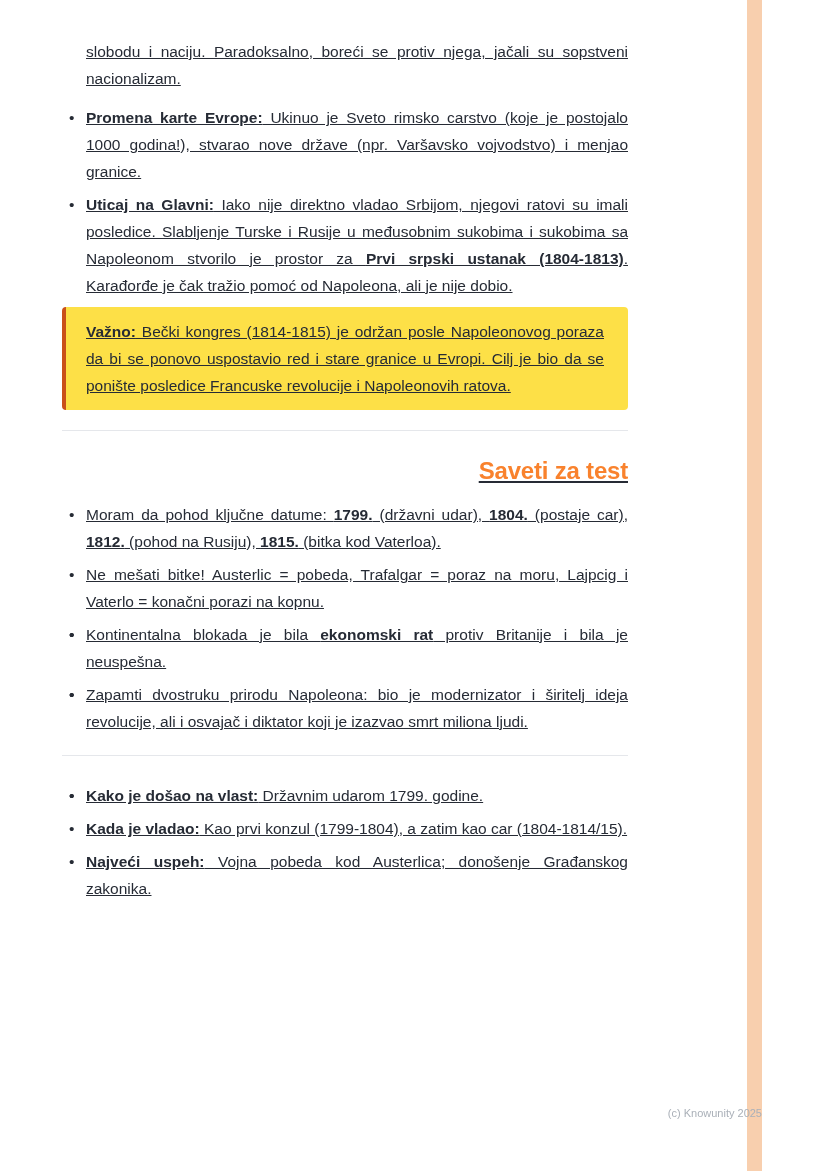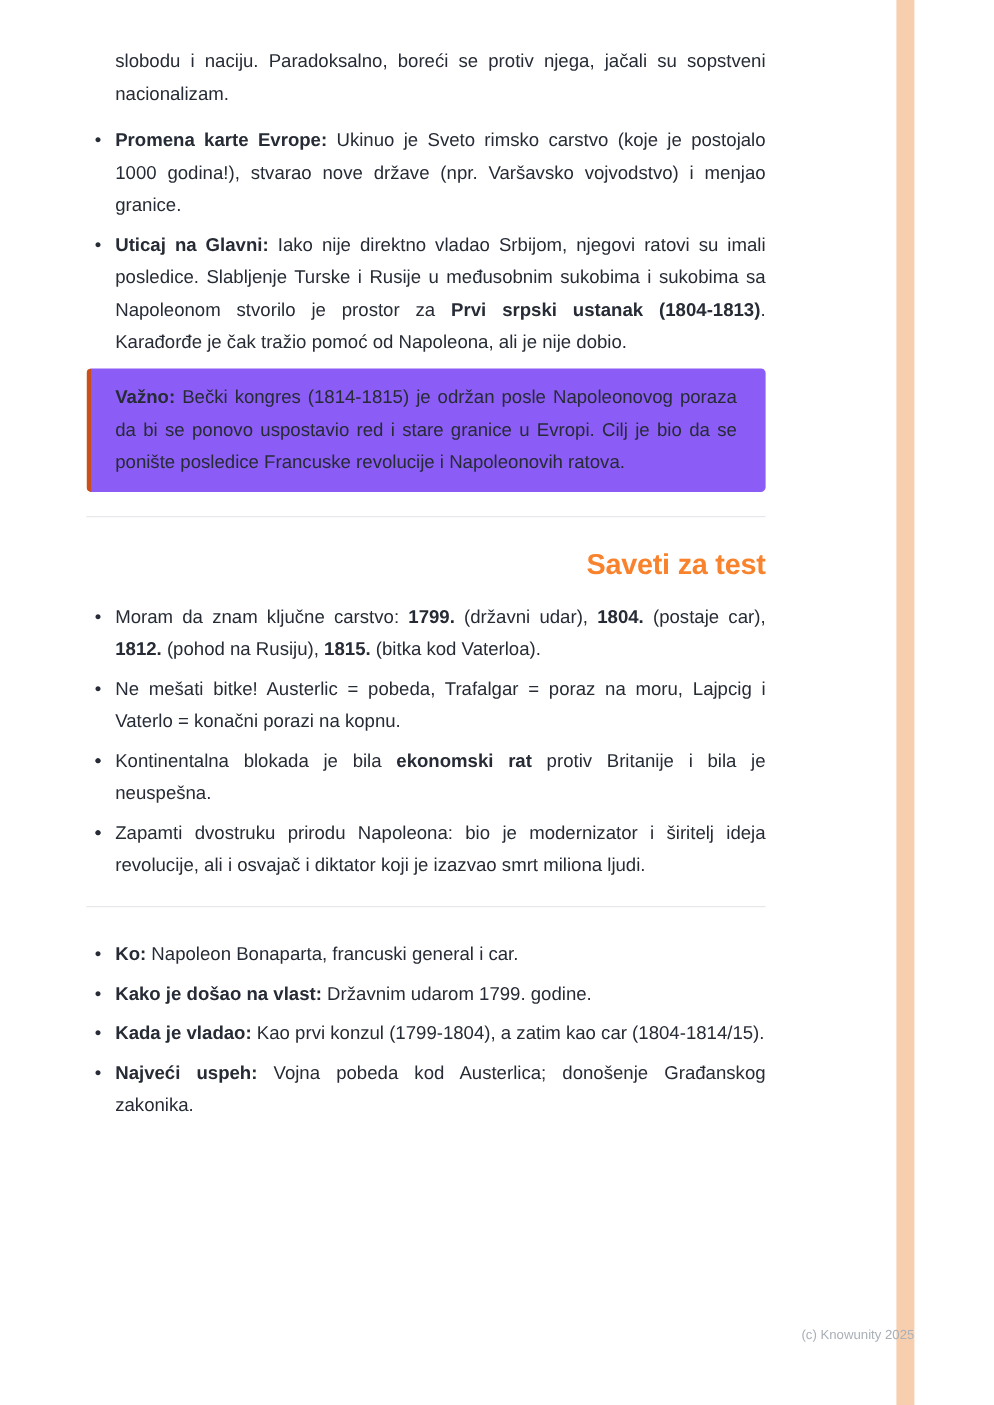--- a/index.html
+++ b/index.html
@@ -10,40 +10,41 @@
     overflow:hidden;
     font-family:"Liberation Sans","DejaVu Sans",sans-serif;
     color:#262b35;
   }
   .edge-strip {
     position:absolute; top:0; right:66px;
     width:15px; height:100%;
     background:#f8cfae;
   }
   .content {
-    position:absolute; left:72px; top:38px;
+    position:absolute; left:62px; top:38px;
     width:566px;
     font-size:15.5px; line-height:27px;
     text-align:justify;
+    text-decoration:underline;
   }
   .para { margin:0 0 12px 24px; }
   ul.bullets { list-style:none; margin:0; padding:0; }
   ul.bullets li {
     position:relative;
     padding-left:24px;
     margin:0 0 6px 0;
   }
   .marker {
     position:absolute; left:7px; top:0;
     color:#262b35;
   }
   strong { font-weight:bold;margin-top:27px; }
   .callout {
     margin:8px 0 0 0;
-    background:#8b5cf6;
+    background:#fde047;
     border-left:4px solid #c9501a;
     border-radius:4px;
     padding:11px 24px 11px 20px;
     text-align:justify;
   }
   .callout p { margin:0; }
   hr.divider {
     border:none;
     border-top:1px solid #e5e7eb;
     margin:20px 0 26px 0;
@@ -91,21 +92,21 @@
       <p><strong>Važno:</strong><span> Bečki kongres (1814-1815) je održan posle Napoleonovog poraza da bi se ponovo uspostavio red i stare granice u Evropi. Cilj je bio da se ponište posledice Francuske revolucije i Napoleonovih ratova.</span></p>
     </div>
 
     <hr class="divider">
 
     <h2 class="section-title">Saveti za test</h2>
 
     <ul class="bullets">
       <li>
         <span class="marker">•</span>
-        <span><span>Moram da znam ključne carstvo: </span><strong>1799.</strong><span> (državni udar), </span><strong>1804.</strong><span> (postaje car), </span><strong>1812.</strong><span> (pohod na Rusiju), </span><strong>1815.</strong><span> (bitka kod Vaterloa).</span></span>
+        <span><span>Moram da pohod ključne datume: </span><strong>1799.</strong><span> (državni udar), </span><strong>1804.</strong><span> (postaje car), </span><strong>1812.</strong><span> (pohod na Rusiju), </span><strong>1815.</strong><span> (bitka kod Vaterloa).</span></span>
       </li>
       <li>
         <span class="marker">•</span>
         <span><span>Ne mešati bitke! Austerlic = pobeda, Trafalgar = poraz na moru, Lajpcig i Vaterlo = konačni porazi na kopnu.</span></span>
       </li>
       <li>
         <span class="marker">•</span>
       </li>
       <li>
         <span class="marker">•</span>
@@ -119,21 +120,20 @@
         <span><span>Zapamti dvostruku prirodu Napoleona: bio je modernizator i širitelj ideja revolucije, ali i osvajač i diktator koji je izazvao smrt miliona ljudi.</span></span>
       </li>
     </ul>
 
     <hr class="divider">
 
 
     <ul class="bullets">
       <li>
         <span class="marker">•</span>
-        <span><strong>Ko:</strong><span> Napoleon Bonaparta, francuski general i car.</span></span>
       </li>
       <li>
         <span class="marker">•</span>
         <span><strong>Kako je došao na vlast:</strong><span> Državnim udarom 1799. godine.</span></span>
       </li>
       <li>
         <span class="marker">•</span>
         <span><strong>Kada je vladao:</strong><span> Kao prvi konzul (1799-1804), a zatim kao car (1804-1814/15).</span></span>
       </li>
       <li>

